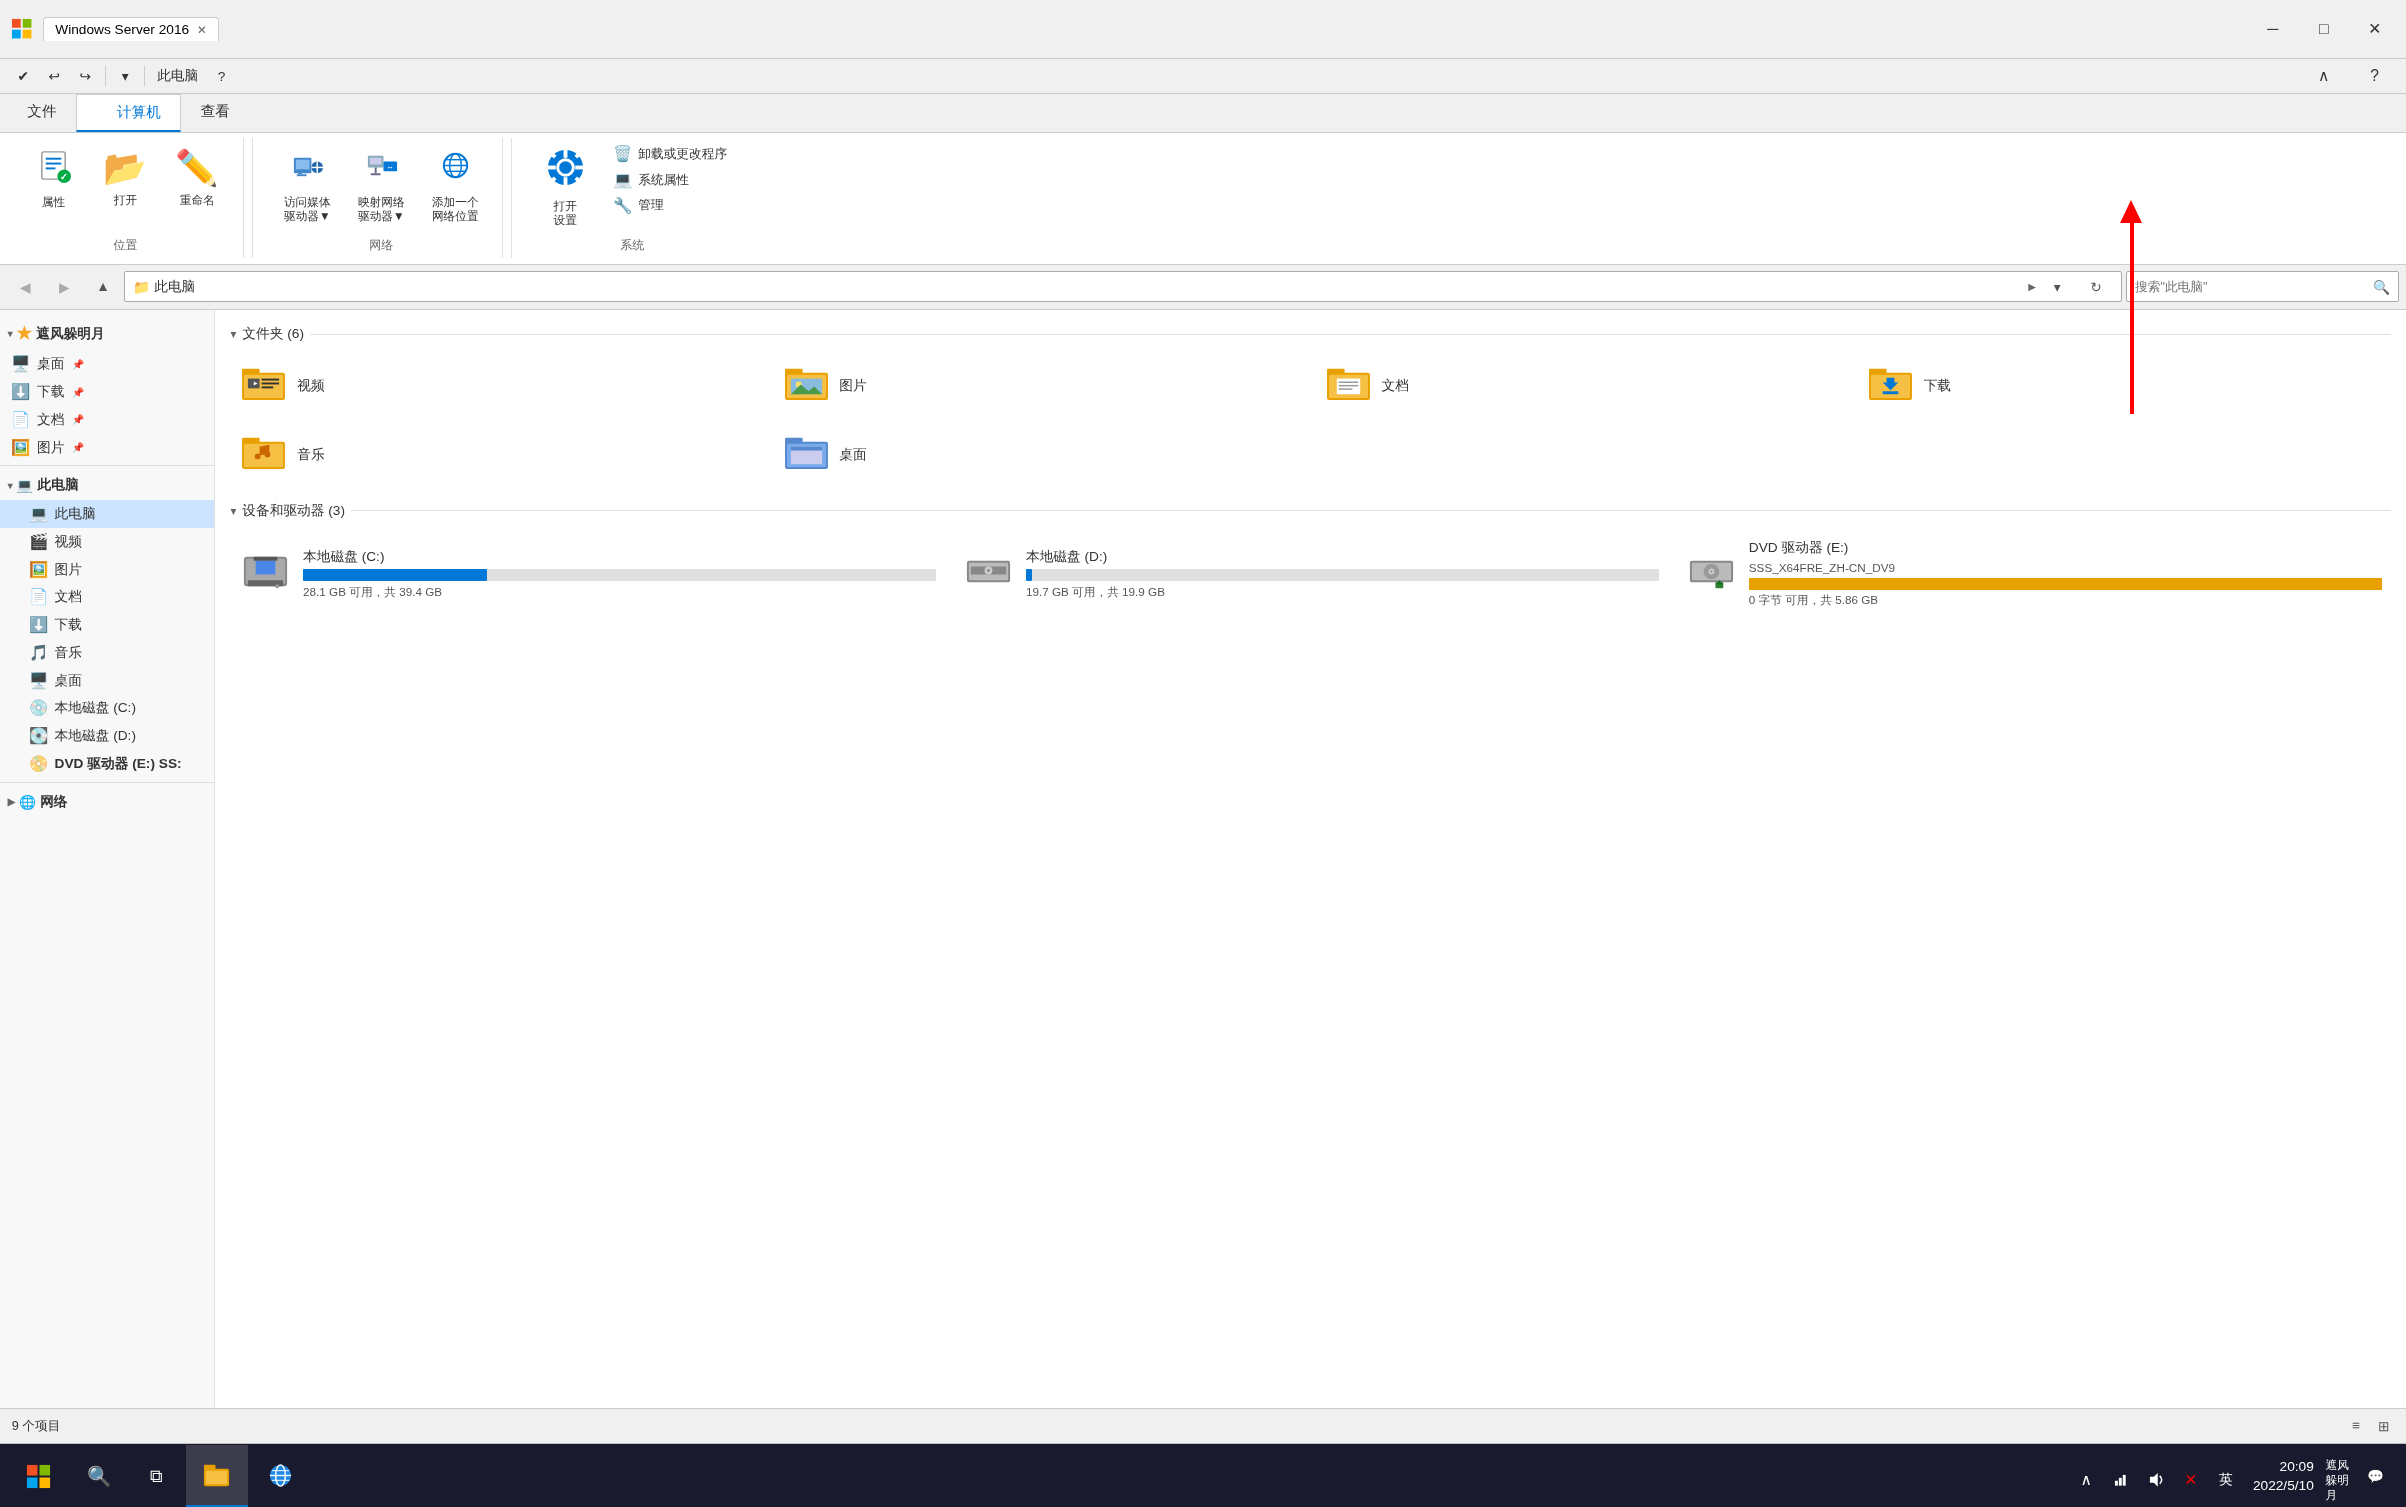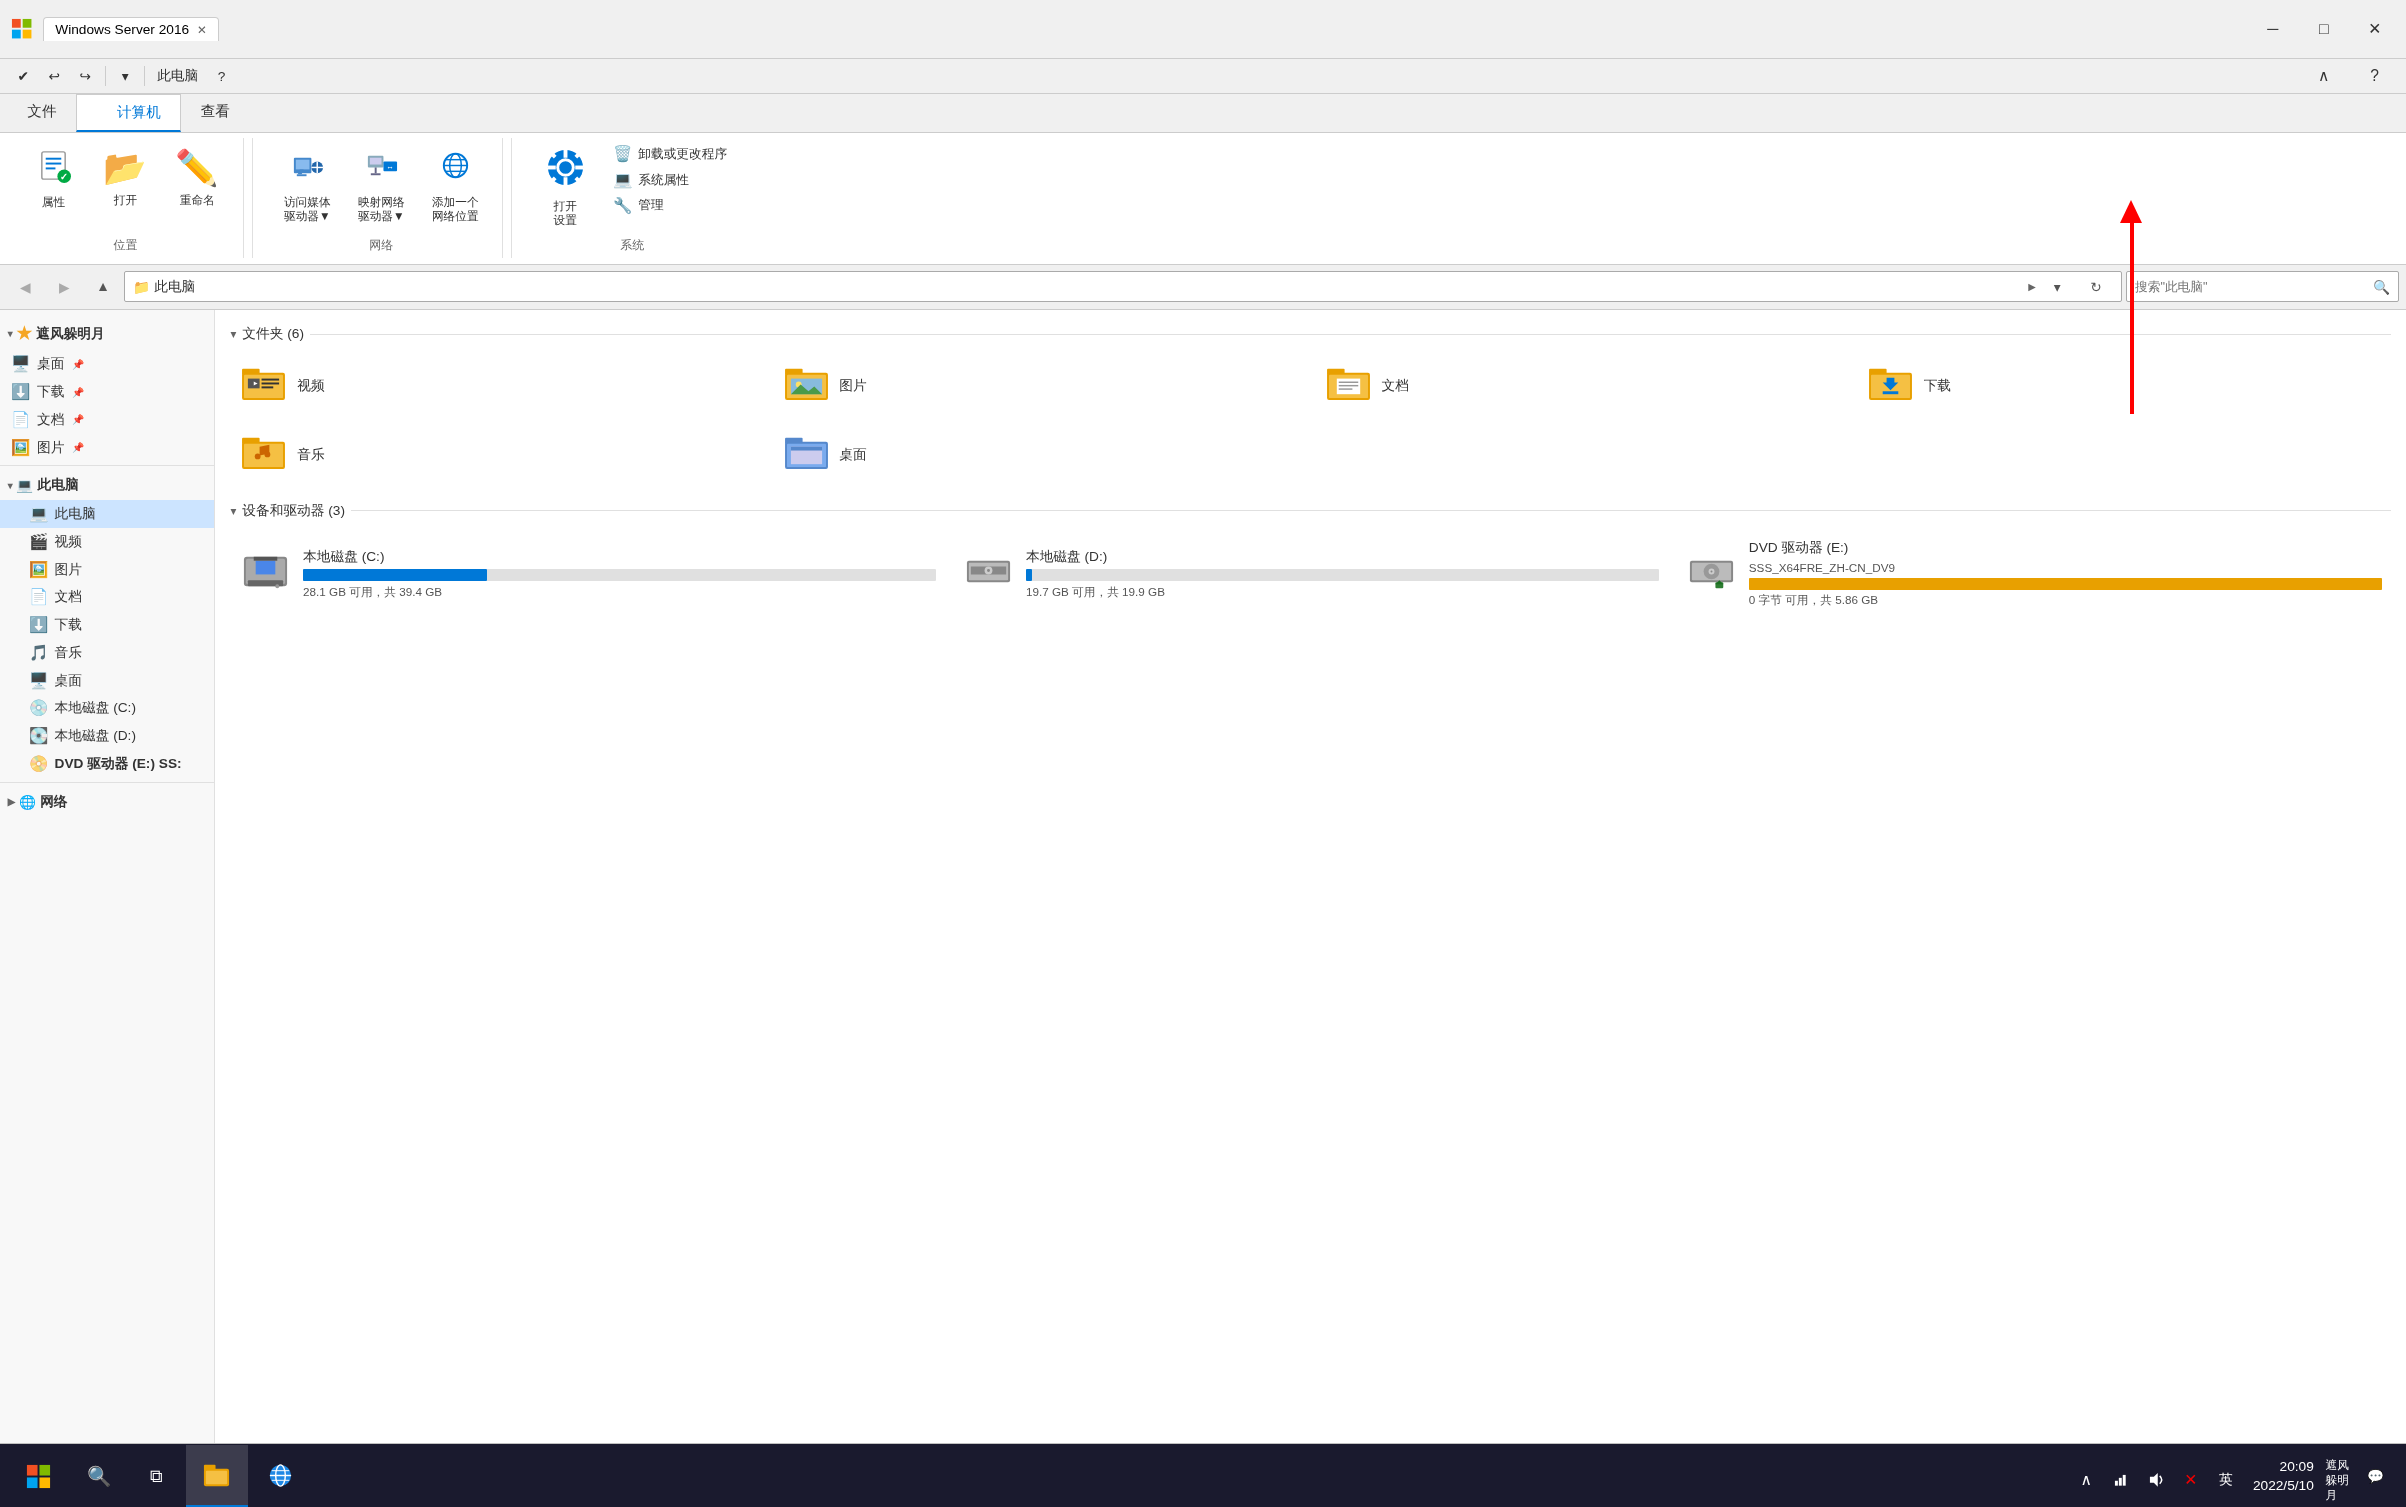--- a/index.html
+++ b/index.html
@@ -986,20 +986,27 @@
               <div class="drive-bar yellow" style="width: 100%"></div>
             </div>
             <span class="drive-info-text">0 字节 可用，共 5.86 GB</span>
           </div>
         </div>
 
       </div>
     </div>
   </div>
 
+  <div class="status-bar">
+    <span>9 个项目</span>
+    <div class="status-right">
+      <div class="view-btn">≡</div>
+      <div class="view-btn">⊞</div>
+    </div>
+  </div>
 </div>
 
 <div class="taskbar">
   <div class="taskbar-start">
     <svg width="27" height="27" viewBox="0 0 28 28">
       <rect x="2" y="2" width="11" height="11" fill="#f25022"></rect>
       <rect x="15" y="2" width="11" height="11" fill="#7fba00"></rect>
       <rect x="2" y="15" width="11" height="11" fill="#00a4ef"></rect>
       <rect x="15" y="15" width="11" height="11" fill="#ffb900"></rect>
     </svg>

